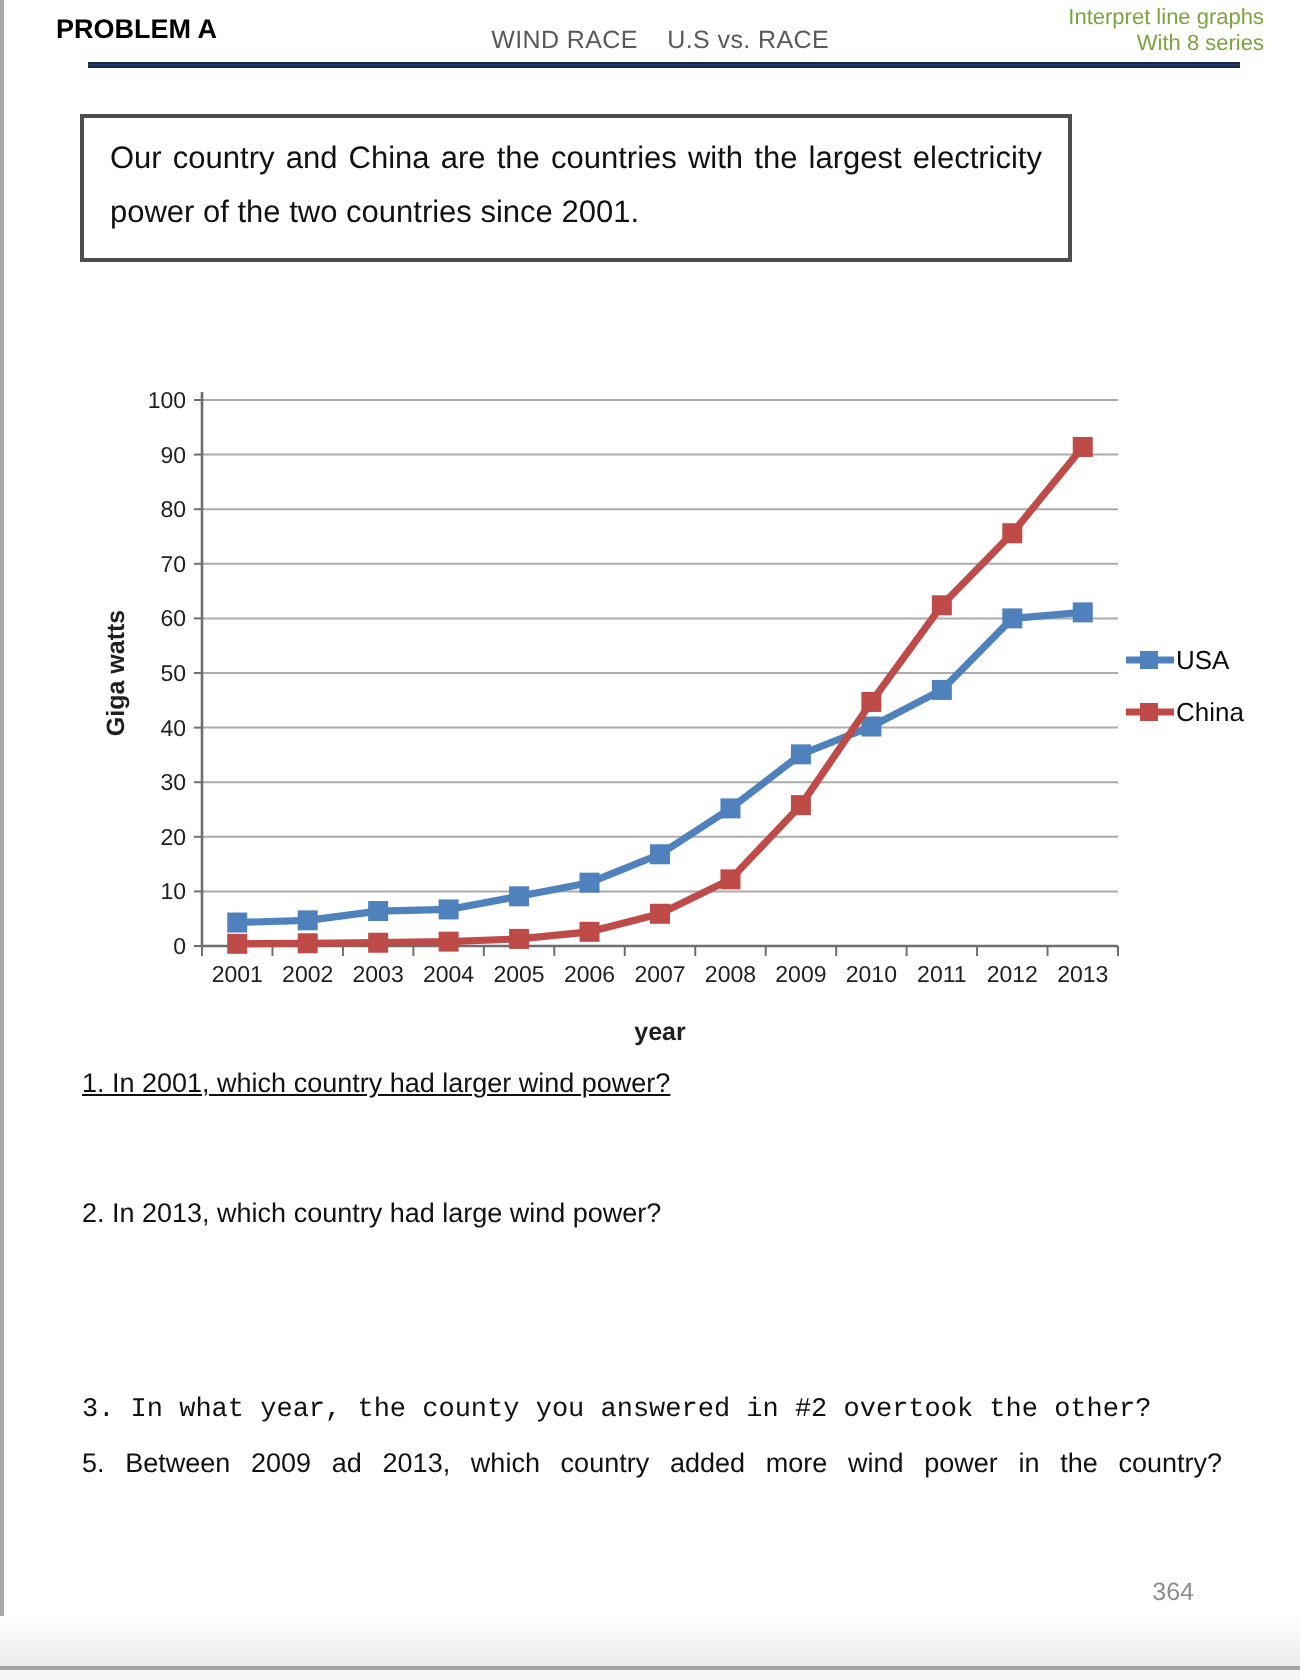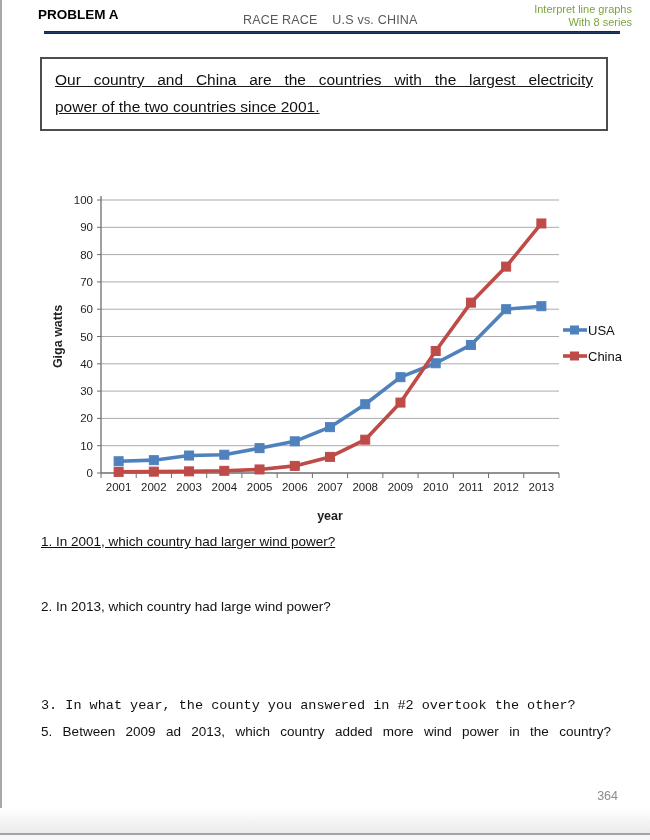--- a/index.html
+++ b/index.html
@@ -9,55 +9,55 @@
     font-family:"Liberation Sans", sans-serif;
   }
   
   .page-edge-left{position:absolute;left:0;top:0;width:2px;height:840px;background:#a8a8a8;}
   .page-bottom-fade{position:absolute;left:0;top:808px;width:650px;height:25px;
     background:linear-gradient(#ffffff,#ebebed);}
   .page-bottom-rule{position:absolute;left:0;top:833px;width:650px;height:2px;background:#a3a3a6;}
   .page-bottom-below{position:absolute;left:0;top:835px;width:650px;height:5px;background:#f6f6f8;}
 
   
-  .hdr-problem{position:absolute;left:38px;top:7px;font-size:13.5px;font-weight:bold;color:#000;}
+  .hdr-problem{position:absolute;left:28px;top:7px;font-size:13.5px;font-weight:bold;color:#000;}
   .hdr-center{position:absolute;left:50%;top:13px;transform:translateX(-47%);
     font-size:12.5px;color:#595959;white-space:pre;letter-spacing:.2px;}
   .hdr-tagline{position:absolute;right:18px;top:3px;text-align:right;
     font-size:11px;line-height:13px;}
   .hdr-rule{position:absolute;left:44px;top:31px;width:576px;height:3px;background:#1F3864;
     border-top:1px solid #16294a;border-bottom:1px solid #16294a;box-sizing:border-box;}
 
   
-  .intro-box{position:absolute;left:40px;top:57px;width:568px;box-sizing:border-box;
-    border:2px solid #4d4d4d;background:#fff;padding:7px 13px 9px 13px;text-decoration:underline;}
+  .intro-box{position:absolute;left:40px;top:57px;width:496px;box-sizing:border-box;
+    border:2px solid #4d4d4d;background:#fff;padding:7px 13px 9px 13px;}
   .intro-line{font-size:15.5px;line-height:27px;color:#111;}
   .intro-line.justify{text-align:justify;text-align-last:justify;}
 
   
   .chart-wrap{position:absolute;left:40px;top:188px;width:585px;height:340px;}
 
   
   .question{position:absolute;left:41px;width:570px;font-size:13.5px;color:#111;line-height:21px;}
   .q1{top:531px;text-decoration:underline;} .q2{top:596px;} .q3{top:695px;font-family:Liberation Mono, monospace;}
   .q4{top:721px;}
   .q4-line1{text-align:justify;text-align-last:justify;}
 
-  .page-number{position:absolute;right:32px;top:789px;font-size:12.5px;color:#8c8c8c;}
+  .page-number{position:absolute;right:53px;top:789px;font-size:12.5px;color:#8c8c8c;}
 </style>
 </head>
 <body>
 
 <div class="page-edge-left"></div>
 <div class="page-bottom-fade"></div>
 <div class="page-bottom-rule"></div>
 <div class="page-bottom-below"></div>
 
 <div class="hdr-problem">PROBLEM A</div>
-<div class="hdr-center">RACE RACE    U.S vs. CHINA</div>
+<div class="hdr-center">WIND RACE    U.S vs. RACE</div>
 <div class="hdr-tagline" style="color: rgb(123, 164, 60);">
   <div>Interpret line graphs</div>
   <div>With 8 series</div>
 </div>
 <div class="hdr-rule" style="background: rgb(31, 56, 100);"></div>
 
 <div class="intro-box">
   <div class="intro-line justify">Our country and China are the countries with the largest electricity</div>
   <div class="intro-line">power of the two countries since 2001.</div>
 </div>

